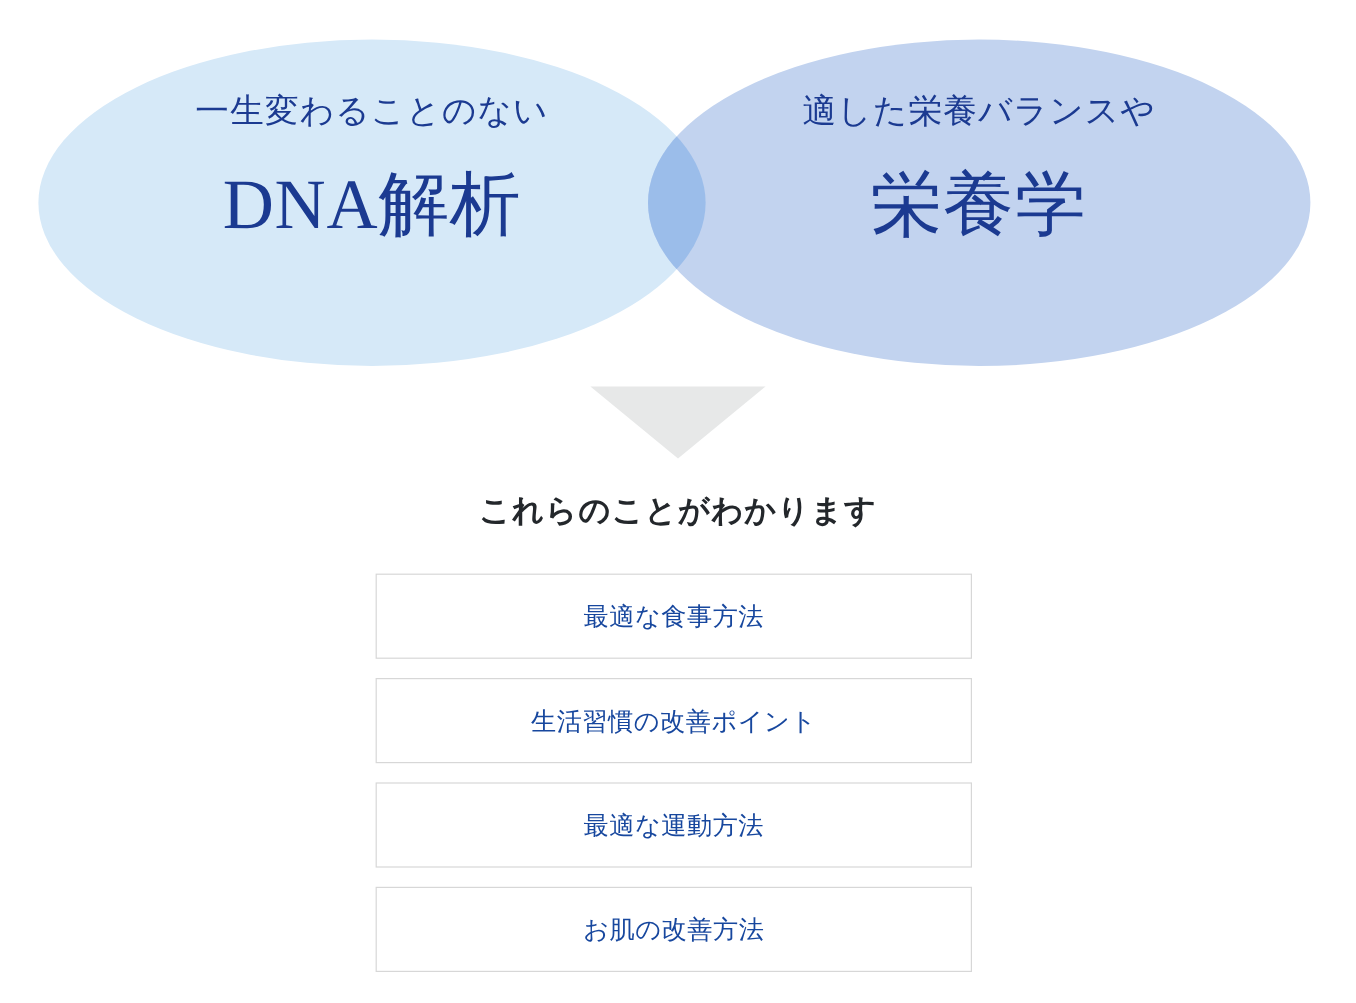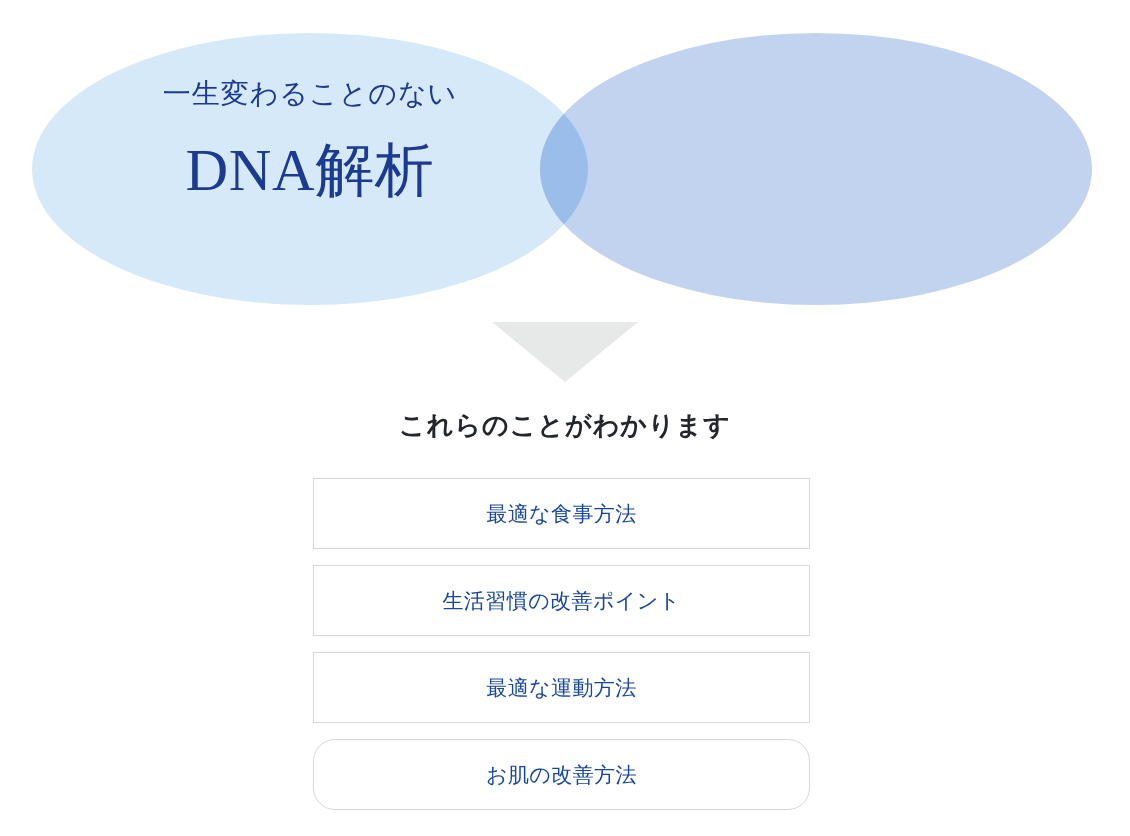--- a/index.html
+++ b/index.html
@@ -107,21 +107,21 @@
     background: #ffffff;
     display: flex;
     align-items: center;
     justify-content: center;
     margin-bottom: 16px;
     font-family: "Liberation Sans", "DejaVu Sans", sans-serif;
     font-size: 21px;
     color: #17479e;
     letter-spacing: 0.02em;
   }
-  .result-box:last-child { margin-bottom: 0; border-radius: 22px; }
+  .result-box:last-child { margin-bottom: 0; }
 </style>
 </head>
 <body>
 
 <div id="venn-diagram">
 
   <svg id="venn-svg" viewBox="0 0 1130 320" xmlns="http://www.w3.org/2000/svg" aria-hidden="true">
     <defs>
       <clipPath id="clip-left-ellipse">
         <ellipse cx="310" cy="169" rx="278" ry="136"></ellipse>
@@ -133,20 +133,22 @@
       <ellipse cx="816" cy="169" rx="276" ry="136" fill="#9bbdea"></ellipse>
     </g>
   </svg>
 
   <div class="venn-text-block" id="venn-left-text">
     <div class="venn-sub">一生変わることのない</div>
     <div class="venn-title">DNA解析</div>
   </div>
 
   <div class="venn-text-block" id="venn-right-text">
+    <div class="venn-sub">適した栄養バランスや</div>
+    <div class="venn-title">栄養学</div>
   </div>
 
 </div>
 
 <div id="arrow-down"></div>
 
 <div id="results-heading">これらのことがわかります</div>
 
 <div id="results-list">
   <div class="result-box">

